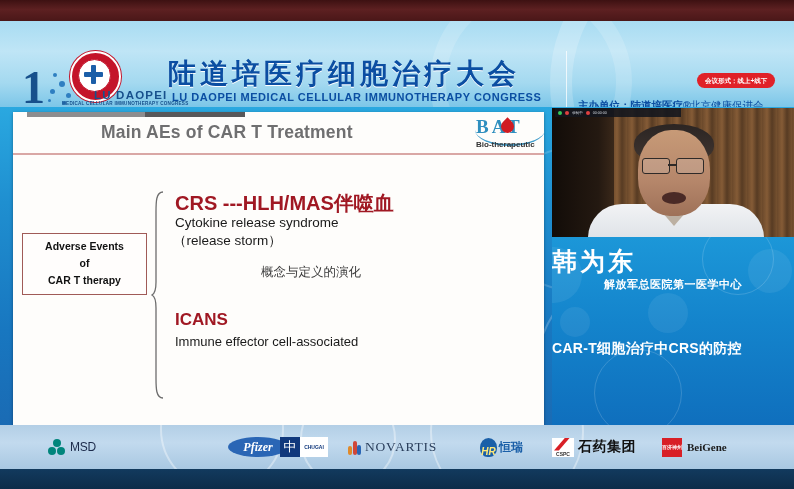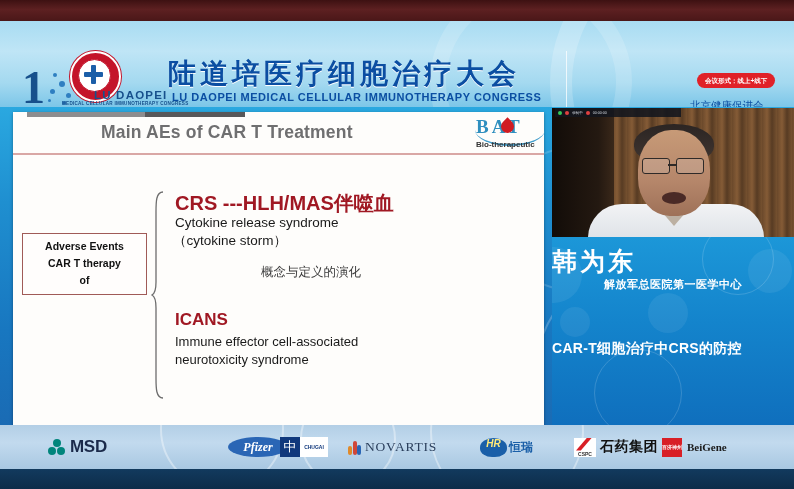--- a/index.html
+++ b/index.html
@@ -229,42 +229,42 @@
     position:absolute;left:0;top:425px;width:794px;height:44px;
     background:linear-gradient(180deg,#b3cfe6 0%,#c2daee 40%,#a9c8e2 100%);
     overflow:hidden;
   }
   .sponsors .arc{position:absolute;border-radius:50%;border:2px solid rgba(255,255,255,.38);}
 
   .sp{display:flex;align-items:center;position:absolute;top:11px;height:22px;}
 
   .msd-mark{width:17px;height:17px;position:relative;margin-right:5px;}
   .msd-mark i{position:absolute;width:8px;height:8px;border-radius:50%;background:#00857c;}
-  .msd-t{font-size:17px;font-weight:bold;color:#1b2a4a;letter-spacing:-0.3px;}
+  .msd-t{font-size:12px;font-weight:normal;color:#1b2a4a;letter-spacing:-0.3px;}
 
   .sanofi-t{font-size:14px;font-weight:bold;color:#4a5a6a;letter-spacing:1px;}
   .sanofi-m{position:relative;width:24px;height:18px;margin-left:3px;}
   .sanofi-m .a{position:absolute;left:6px;top:0;width:15px;height:9px;background:#f0b52a;border-radius:50% 50% 0 50%;}
   .sanofi-m .b{position:absolute;left:2px;top:6px;width:17px;height:12px;background:#5c2d83;border-radius:50% 0 50% 50%;}
 
   .pfizer{
     width:60px;height:20px;border-radius:50%;background:#2a66b5;display:flex;align-items:center;justify-content:center;
   }
   .pfizer span{color:#fff;font-size:12px;font-style:italic;font-weight:bold;font-family:"Liberation Serif",serif;}
 
   .chugai{display:flex;height:20px;}
   .chugai .l{width:20px;background:#10387c;display:flex;align-items:center;justify-content:center;color:#fff;font-size:13px;}
   .chugai .r{width:28px;background:#fff;display:flex;align-items:center;justify-content:center;color:#10387c;font-size:5px;font-weight:bold;}
 
   .nov-m{width:13px;height:16px;margin-right:4px;position:relative;}
   .nov-m i{position:absolute;bottom:0;width:4px;border-radius:2px;}
   .nov-t{font-size:13.5px;color:#2b3f5c;letter-spacing:.8px;font-family:"Liberation Serif",serif;}
 
-  .hr-m{width:27px;height:19px;border-radius:50% 50% 45% 45%;background:#1a5fa8;position:relative;margin-right:2px;
-    display:flex;align-items:flex-start;justify-content:center;}
+  .hr-m{width:17px;height:19px;border-radius:50% 50% 45% 45%;background:#1a5fa8;position:relative;margin-right:2px;
+    display:flex;align-items:flex-end;justify-content:center;}
   .hr-m span{color:#ffe97a;font-size:10px;font-weight:bold;font-style:italic;}
   .hr-t{font-size:12px;font-weight:bold;color:#1a5fa8;text-align:center;}
 
   .cspc-m{width:22px;height:19px;background:#fff;position:relative;margin-right:4px;}
   .cspc-m .d{position:absolute;left:2px;top:0;width:16px;height:13px;background:#d81f26;
     clip-path:polygon(100% 0,30% 100%,0 100%,70% 0);}
   .cspc-m .t{position:absolute;left:0;bottom:0;width:22px;text-align:center;font-size:5px;font-weight:bold;color:#333;}
   .cspc-t{font-size:14px;font-weight:bold;color:#111;letter-spacing:.5px;}
 
   .bg-m{width:20px;height:19px;background:#d81f26;position:relative;margin-right:5px;
@@ -307,20 +307,21 @@
       <div class="logo-en">LU DAOPEI</div>
       <div class="logo-en2">MEDICAL CELLULAR IMMUNOTHERAPY CONGRESS</div>
 
     </div>
 
     <div class="cn-title">陆道培医疗细胞治疗大会</div>
     <div class="en-title">LU DAOPEI MEDICAL  CELLULAR IMMUNOTHERAPY CONGRESS</div>
 
     <div class="hdr-div"></div>
     <div class="badge">会议形式：线上+线下</div>
+    <div class="org">主办单位：陆道培医疗®</div>
     <div class="org2">北京健康促进会</div>
   </div>
 
   <div class="stage">
     <div class="stage-ring"></div>
     <div class="stage-ring2"></div>
 
     <div class="slide">
       <div class="slide-topbar"></div>
       <div class="slide-topbar2"></div>
@@ -330,38 +331,37 @@
 
       <div class="bat">
         <div class="bat-txt">BAT</div>
         <div class="bat-drop"></div>
         <div class="bat-arc"></div>
         <div class="bat-sub">Bio-therapeutic</div>
       </div>
 
       <div class="aebox">
         <div class="pad">Adverse Events</div>
+        <div>of</div>
         <div>CAR T therapy</div>
-        <div>of</div>
       </div>
 
       <div class="brace">
         <svg width="14" height="210" viewBox="0 0 14 210">
           <path d="M12 2 C5 2 5 12 5 22 L5 92 C5 100 3 104 1 105 C3 106 5 110 5 118 L5 188 C5 198 5 208 12 208" fill="none" stroke="#6d6d6d" stroke-width="1.3"></path>
         </svg>
       </div>
 
       <div class="crs">CRS ---HLH/MAS伴噬血</div>
       <div class="crs-sub1">Cytokine release syndrome</div>
-      <div class="crs-sub2">（cytokine storm）</div>
+      <div class="crs-sub2">（release storm）</div>
       <div class="evo">概念与定义的演化</div>
 
       <div class="icans">ICANS</div>
       <div class="icans-s1">Immune effector cell-associated</div>
-      <div class="icans-s2">neurotoxicity syndrome</div>
     </div>
 
     <div class="vpanel">
       <div class="vid">
         <div class="curtain"></div>
         <div class="curtain-dark"></div>
         <div class="shirt"></div>
         <div class="collar"></div>
         <div class="hair"></div>
         <div class="head"></div>
@@ -432,21 +432,21 @@
       <span class="nov-t">NOVARTIS</span>
     </div>
 
     <div class="sp" style="left:480px;">
       <span class="hr-m">
         <span>HR</span>
       </span>
       <span class="hr-t">恒瑞</span>
     </div>
 
-    <div class="sp" style="left:552px;margin-left:22px;">
+    <div class="sp" style="left:552px;">
       <span class="cspc-m">
         <span class="d"></span>
         <span class="t">CSPC</span>
       </span>
       <span class="cspc-t">石药集团</span>
     </div>
 
     <div class="sp" style="left:662px;">
       <span class="bg-m">
         <span>百济神州</span>

